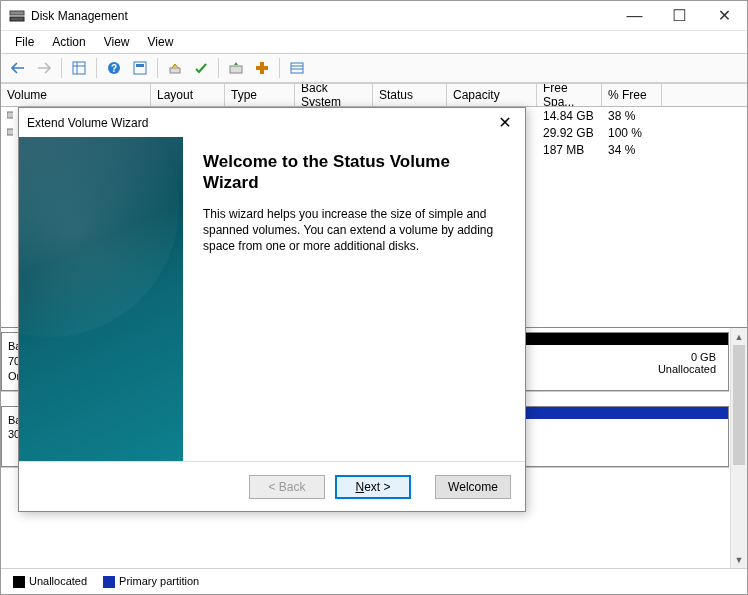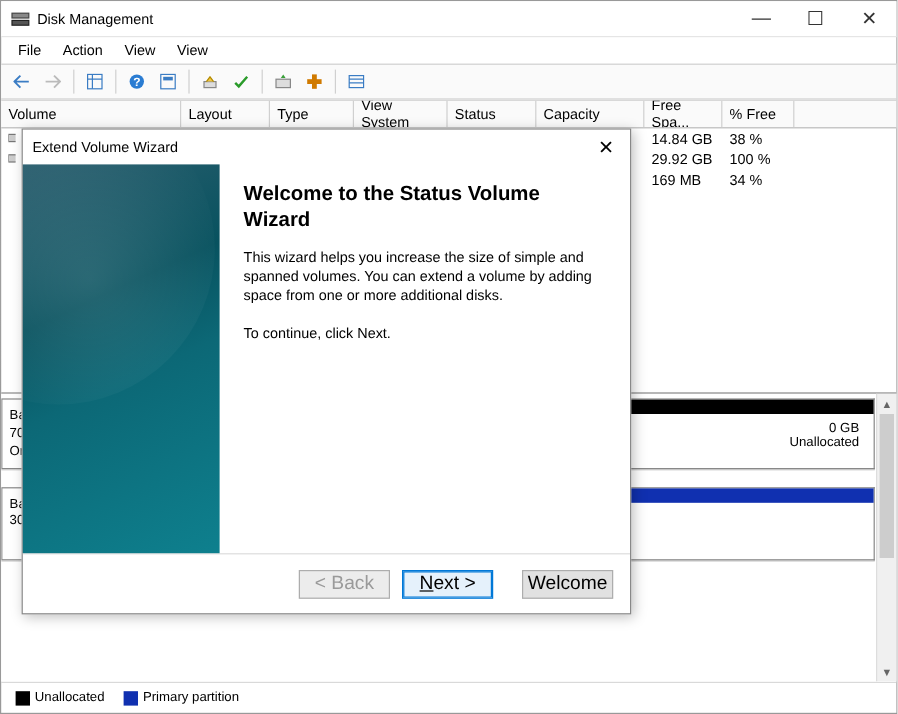--- a/index.html
+++ b/index.html
@@ -45,21 +45,21 @@
 .wiz-title { height: 29px; display: flex; align-items: center; padding: 0 8px; font-size: 12px; }
 .wiz-title .t { flex: 1; }
 .wiz-close { width: 24px; height: 24px; display: flex; align-items: center; justify-content: center; font-size: 16px; }
 .wiz-body { flex: 1; display: flex; }
 .wiz-banner { width: 164px; background: linear-gradient(155deg, #2d6070 0%, #08525f 35%, #0c6876 55%, #0e808e 100%); position: relative; }
 .wiz-banner:before { content: ""; position: absolute; top: -60px; left: -100px; width: 260px; height: 260px; border-radius: 50%; background: radial-gradient(circle at 60% 60%, rgba(255,255,255,0.12), rgba(255,255,255,0) 60%); }
 .wiz-content { flex: 1; padding: 14px 20px 10px 20px; font-size: 12px; color: #000; }
 .wiz-h { font-size: 17px; font-weight: bold; margin: 0 0 12px 0; line-height: 1.25; }
 .wiz-p { margin: 0 0 16px 0; line-height: 1.35; }
 .wiz-footer { height: 50px; border-top: 1px solid #ddd; display: flex; align-items: center; justify-content: flex-end; padding: 0 14px; gap: 10px; }
-.wbtn { min-width: 76px; height: 24px; font-size: 16px; border: 1px solid #adadad; background: #e1e1e1; padding: 0 0; }
+.wbtn { min-width: 76px; height: 24px; font-size: 12px; border: 1px solid #adadad; background: #e1e1e1; padding: 0 0; }
 .wbtn:disabled { color: #9a9a9a; background: #ececec; }
 .wbtn.default { border: 1px solid #0078d7; box-shadow: inset 0 0 0 1px #0078d7; background: #e5f1fb; }
 .wbtn .ul { text-decoration: underline; }
 </style>
 </head>
 <body>
 
 <div class="window">
 
   <div class="titlebar">
@@ -154,21 +154,21 @@
           <line x1="1" y1="5" x2="13" y2="5" stroke="#3a7cc4"></line>
           <line x1="1" y1="8" x2="13" y2="8" stroke="#3a7cc4"></line>
         </svg>
       </div>
   </div>
 
   <div class="grid-header">
     <div class="gh" style="width:150px">Volume</div>
     <div class="gh" style="width:74px">Layout</div>
     <div class="gh" style="width:70px">Type</div>
-    <div class="gh" style="width:78px">View System</div>
+    <div class="gh" style="width:78px">Back System</div>
     <div class="gh" style="width:74px">Status</div>
     <div class="gh" style="width:90px">Capacity</div>
     <div class="gh" style="width:65px">Free Spa...</div>
     <div class="gh" style="width:60px">% Free</div>
     <div class="gh" style="flex:1;border-right:none"></div>
   </div>
 
   <div class="grid-body">
     <div class="grow">
       <div class="gc" style="width:12px"><svg width="10" height="10" viewBox="0 0 10 10">
@@ -197,21 +197,21 @@
       <div class="gc" style="width:60px">100 %</div>
     </div>
     <div class="grow">
       <div class="gc" style="width:12px"></div>
       <div class="gc" style="width:138px"></div>
       <div class="gc" style="width:74px"></div>
       <div class="gc" style="width:70px"></div>
       <div class="gc" style="width:78px"></div>
       <div class="gc" style="width:74px"></div>
       <div class="gc" style="width:90px"></div>
-      <div class="gc" style="width:65px">169 MB</div>
+      <div class="gc" style="width:65px">187 MB</div>
       <div class="gc" style="width:60px">34 %</div>
     </div>
   </div>
 
   <div class="disk-area">
     <div class="disk-row">
       <div class="disk-info">
         <div>Ba</div>
         <div>70.</div>
         <div>On</div>
@@ -256,21 +256,20 @@
     <span class="t">Extend Volume Wizard</span>
     <div class="wiz-close">
         <span>✕</span>
       </div>
   </div>
   <div class="wiz-body">
     <div class="wiz-banner"></div>
     <div class="wiz-content">
       <h1 class="wiz-h">Welcome to the Status Volume Wizard</h1>
       <p class="wiz-p">This wizard helps you increase the size of simple and spanned volumes. You can extend a volume  by adding space from one or more additional disks.</p>
-      <p class="wiz-p">To continue, click Next.</p>
     </div>
   </div>
   <div class="wiz-footer">
     <button class="wbtn" disabled="">&lt; Back</button>
     <button class="wbtn default"><span class="ul">N</span><span>ext &gt;</span></button>
     <button class="wbtn" style="margin-left:14px">Welcome</button>
   </div>
 </div>
 
 </body></html>

